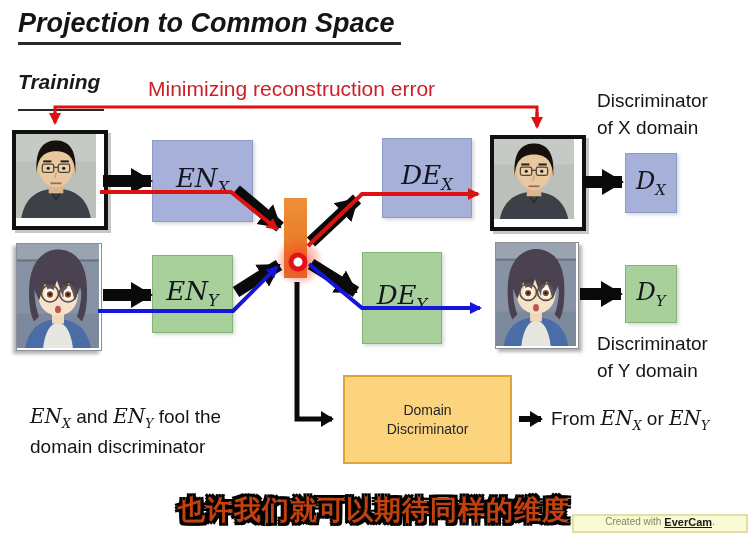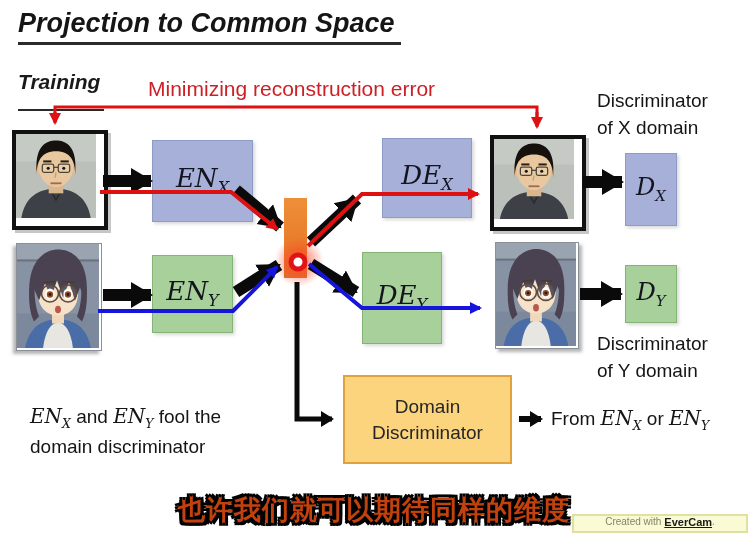--- a/index.html
+++ b/index.html
@@ -20,25 +20,25 @@
   .box-blue{background:#a6b0d8;border:1px solid #8d9bc6;box-shadow:2px 2px 3px rgba(150,150,150,.35);}
   .box-green{background:#a8d09b;border:1px solid #83b476;box-shadow:2px 2px 3px rgba(150,150,150,.35);}
   .mathlab{font-family:"DejaVu Serif",serif;font-style:italic;font-size:26px;color:#14141e;line-height:1;}
   .mathlab sub{font-size:0.62em;font-style:italic;}
   .mathlab-sm{font-size:24px;}
 
   #encoder-x{left:152px;top:140px;width:101px;height:82px;}
   #decoder-x{left:360px;top:138px;width:90px;height:80px;margin-left:22px;}
   #encoder-y{left:152px;top:255px;width:81px;height:78px;}
   #decoder-y{left:362px;top:252px;width:80px;height:92px;}
-  #disc-x{left:625px;top:153px;width:52px;height:73px;}
+  #disc-x{left:625px;top:153px;width:52px;height:60px;}
   #disc-y{left:625px;top:265px;width:52px;height:58px;}
 
   #domain-disc{left:343px;top:375px;width:169px;height:89px;background:#fcd47d;border:2px solid #e2a23b;
-    flex-direction:column;font-size:19px;color:#262626;line-height:1.35;z-index:1;}
+    flex-direction:column;font-size:14px;color:#262626;line-height:1.35;z-index:1;}
 
   
   #code-bar{left:284px;top:198px;width:23px;height:80px;z-index:1;
     background:linear-gradient(180deg,#ef8f3a 0%,#e87d2a 55%,#e0702a 100%);}
 
   
   .photo{z-index:1;overflow:hidden;}
   .photo svg{display:block;}
   #photo-x-input{left:12px;top:130px;width:88px;height:92px;border:4px solid #111;box-shadow:3px 3px 0 rgba(130,130,130,.45);}
   #photo-x-recon{left:490px;top:135px;width:88px;height:88px;border:4px solid #111;box-shadow:3px 3px 0 rgba(130,130,130,.45);}

